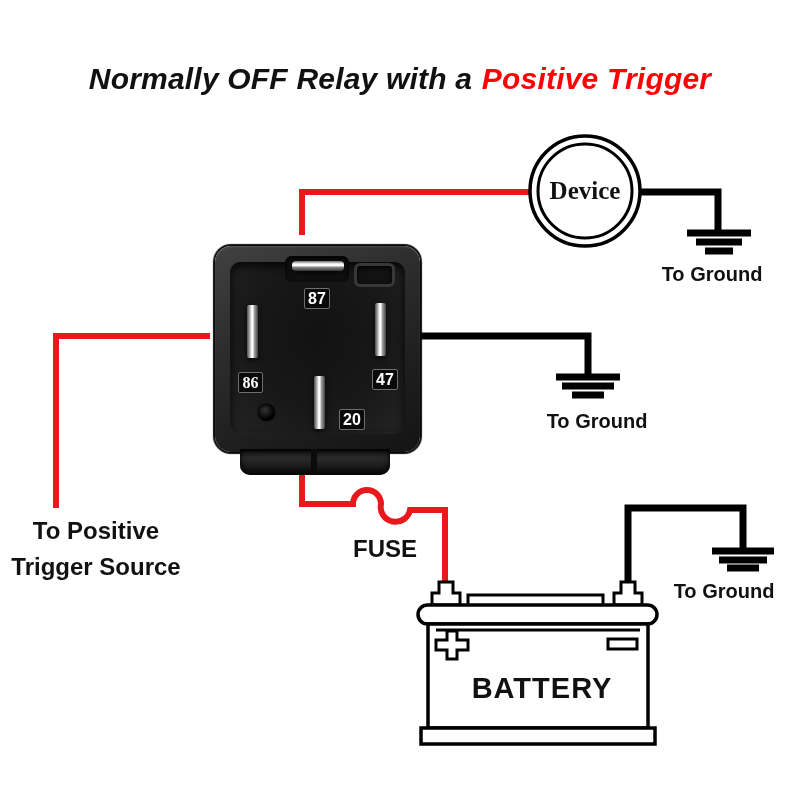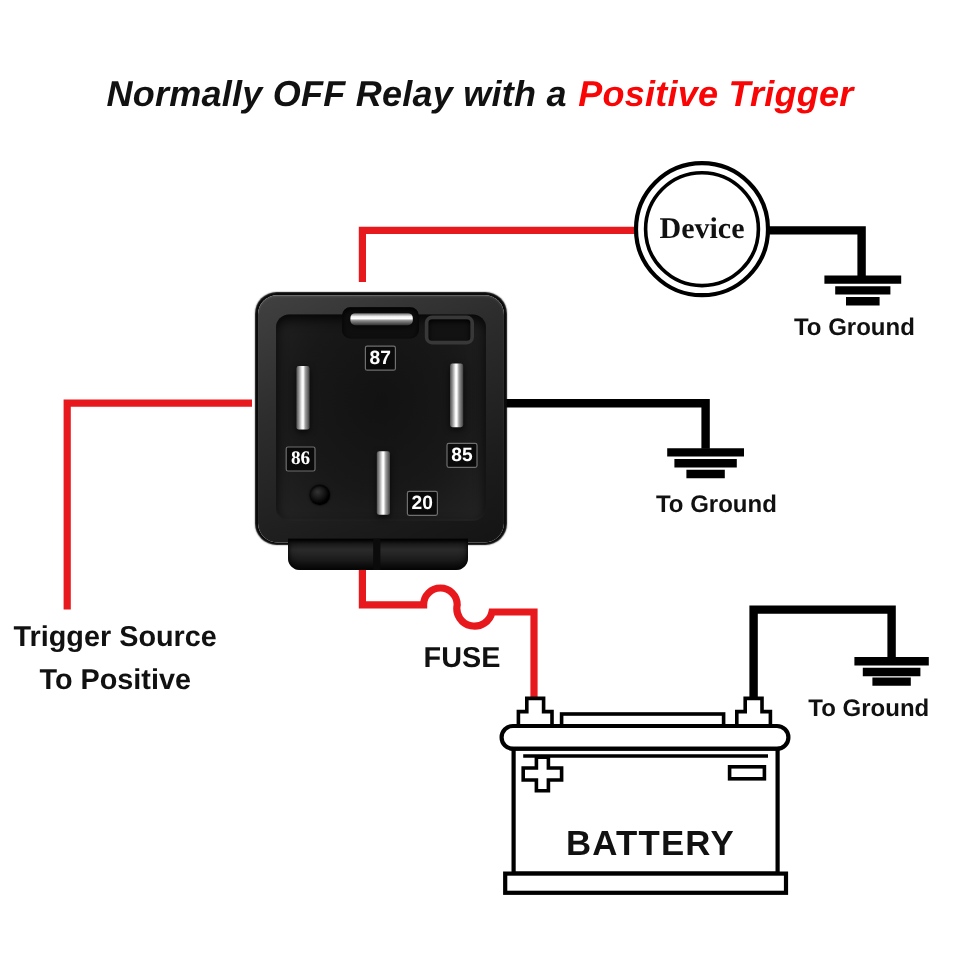--- a/index.html
+++ b/index.html
@@ -24,21 +24,21 @@
   .outline{fill:#fff;stroke:#000;}
 
   
   .center-label{
     position:absolute;transform:translate(-50%,-50%);z-index:3;
     font-weight:bold;color:#111;white-space:nowrap;text-align:center;
   }
   .lbl-device{font-size:25px;}
   .lbl-ground{font-size:20px;}
   .lbl-fuse{font-size:24px;}
-  .lbl-battery{font-size:29px;letter-spacing:1px;margin-top:16px;}
+  .lbl-battery{font-size:29px;letter-spacing:1px;}
   .lbl-trigger{font-size:24px;line-height:36px;}
 
   
   .relay{
     position:absolute;left:215px;top:222px;width:205px;height:206px;z-index:2;
     background:linear-gradient(155deg,#414141 0%,#2d2d2d 35%,#1c1c1c 75%,#141414 100%);
     border-radius:16px;
     box-shadow:0 0 1px 2px #0a0a0a, inset 0 1px 2px rgba(255,255,255,.12);
     margin-top:24px;
   }
@@ -140,38 +140,38 @@
   <div class="relay">
     <div class="relay-panel"></div>
     <div class="slot87"></div>
     <div class="blade blade-h" style="left:77px;top:15px;"></div>
     <div class="recess"></div>
     <div class="blade blade-v" style="left:32px;top:59px;"></div>
     <div class="blade blade-v" style="left:160px;top:57px;"></div>
     <div class="blade blade-v" style="left:99px;top:130px;"></div>
     <div class="pin-label" style="left:89px;top:42px;">87</div>
     <div class="pin-label" style="left:23px;top:126px;font-family:Liberation Serif, serif;">86</div>
-    <div class="pin-label" style="left:157px;top:123px;">85</div>
+    <div class="pin-label" style="left:157px;top:123px;">47</div>
     <div class="pin-label" style="left:124px;top:163px;">20</div>
     <div class="dimple"></div>
     <div class="relay-tab">
       <div class="tab-divider"></div>
     </div>
   </div>
 
   <div class="center-label lbl-device" style="left:585px;top:191px;font-family:Liberation Serif, serif;">Device</div>
 
   <div class="center-label lbl-ground" style="left:712px;top:274px;">To Ground</div>
 
   <div class="center-label lbl-ground" style="left:597px;top:421px;">To Ground</div>
 
   <div class="center-label lbl-ground" style="left:724px;top:591px;">To Ground</div>
 
   <div class="center-label lbl-trigger" style="left:96px;top:549px;">
+    <div>To Positive</div>
     <div>Trigger Source</div>
-    <div>To Positive</div>
   </div>
 
   <div class="center-label lbl-fuse" style="left:385px;top:549px;">FUSE</div>
 
   <div class="center-label lbl-battery" style="left:542px;top:688px;">BATTERY</div>
 
 </div>
 
 </body></html>

